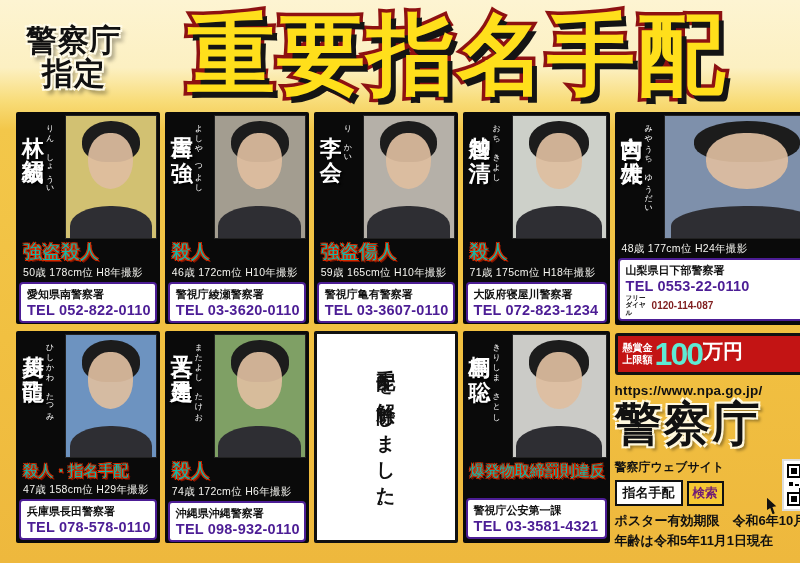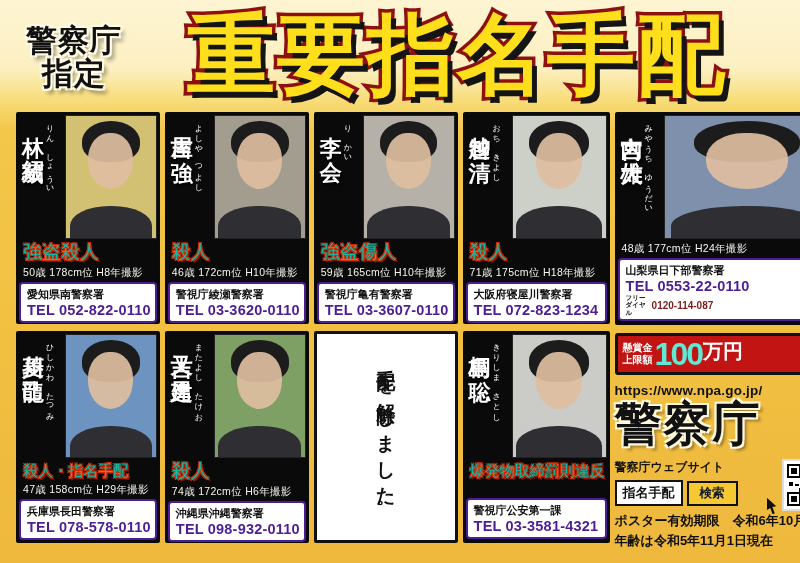--- a/index.html
+++ b/index.html
@@ -51,21 +51,21 @@
   .reward-amount{ color:#5eead4; font-weight:bold; font-size:32px; line-height:.9; letter-spacing:-2px; margin-left:2px; }
   .reward-unit{ color:#fff; font-weight:bold; font-size:20px; align-self:flex-end; margin:0 0 4px 1px; }
   .npa-url{ font-weight:bold; font-size:13.5px; color:#111; margin-top:8px; white-space:nowrap; letter-spacing:.2px; }
   .npa-name{ font-weight:900; font-size:47px; line-height:1; color:#111; letter-spacing:2px; margin-top:2px;
     text-shadow:-2px -2px 0 #fff8dd,2px -2px 0 #fff8dd,-2px 2px 0 #fff8dd,2px 2px 0 #fff8dd,4px 4px 3px rgba(0,0,0,.35); }
   .site-row{ display:flex; margin-top:12px; }
   .site-left{ flex:1; }
   .site-label{ font-weight:bold; font-size:12px; color:#111; white-space:nowrap; }
   .search-row{ display:flex; align-items:center; margin-top:4px; position:relative; }
   .query-box{ background:#fff; border:2px solid #111; font-weight:bold; font-size:13px; color:#111; padding:2px 6px; white-space:nowrap; }
-  .search-btn{ background:#f6c832; border:2px solid #111; font-weight:bold; font-size:12.5px; color:#0f172a; padding:2px 11px; margin-left:4px; white-space:nowrap; }
+  .search-btn{ background:#f6c832; border:2px solid #111; font-weight:bold; font-size:12.5px; color:#701a75; padding:2px 4px; margin-left:4px; white-space:nowrap; }
   .cursor-icon{ position:absolute; right:-4px; bottom:-8px; width:13px; height:17px; background:#111;
     clip-path:polygon(0 0,0 76%,28% 62%,46% 100%,62% 93%,44% 56%,74% 52%); }
   .qr{ width:52px; height:52px; background:#fff; border:2px solid #ddd; flex:none; margin-left:6px; padding:3px; }
   .qr svg{ width:100%; height:100%; display:block; }
   .notes{ margin-top:auto; padding-bottom:2px; }
   .note-line{ font-weight:bold; font-size:13px; color:#101010; line-height:1.5; white-space:nowrap; }
 </style>
 </head>
 <body>
 

